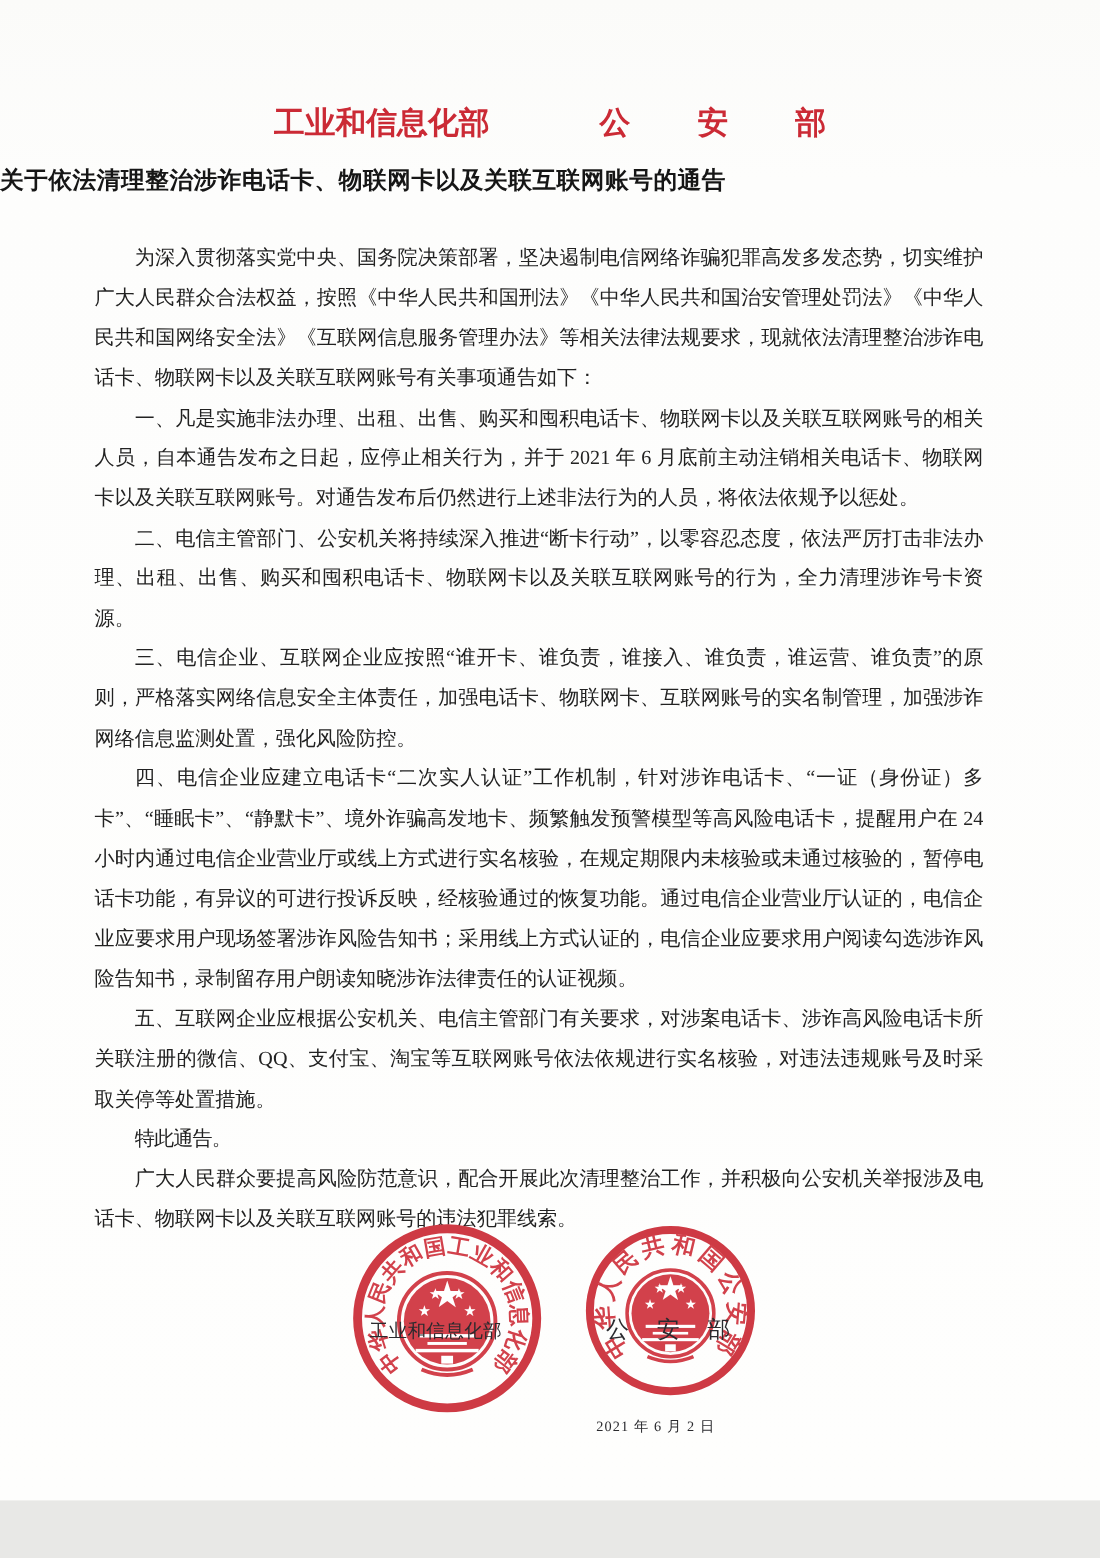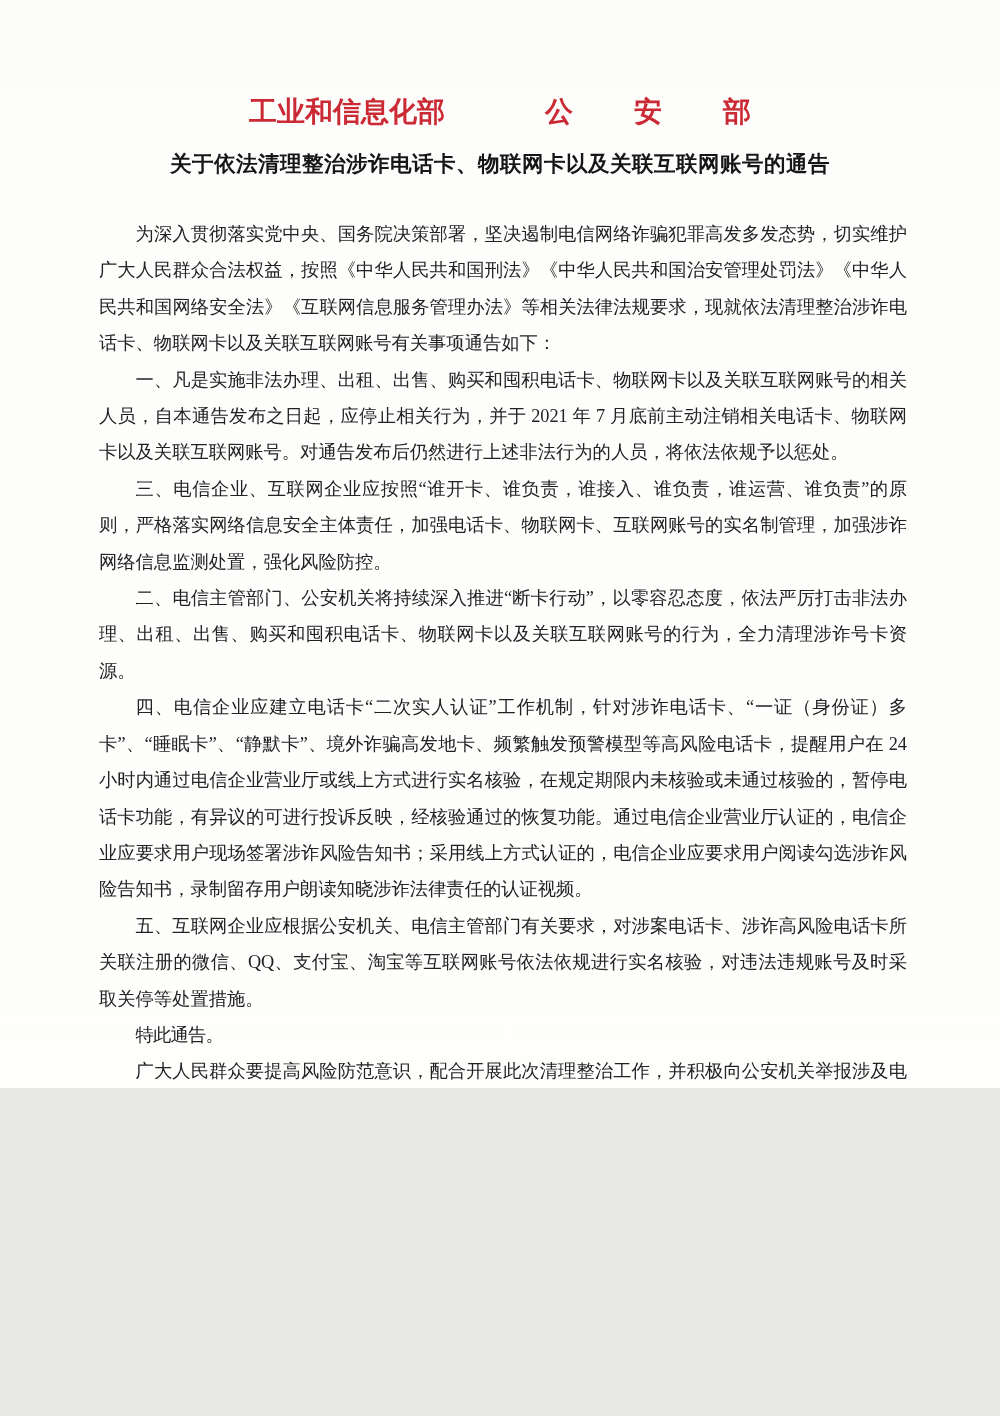--- a/index.html
+++ b/index.html
@@ -2,47 +2,47 @@
 <html lang="zh"><head>
 <meta charset="utf-8">
 <style>
   html,body { margin:0; padding:0; }
   body {
     background:#e8e8e6;
     font-family:"Liberation Serif","DejaVu Serif",serif;
   }
   .page {
     position:relative;
-    width:1000px; height:1088px;
+    width:1000px; height:1364px;
     margin:0 auto;
     background:linear-gradient(180deg,#fbfbf9 0%,#fdfdfc 12%,#fefefd 100%);
     overflow:hidden;
     text-decoration:underline;
   }
   
   .ministry-header {
     position:absolute; top:93px; left:0; right:0;
     display:flex; justify-content:center; align-items:baseline;
     gap:100px;
     color:#cb2a35;
     font-size:28px; font-weight:bold;
     white-space:nowrap;
   }
   .ministry-header .mps { letter-spacing:61px; margin-right:-61px; }
   
   .doc-title {
     position:absolute; top:149px; left:0; right:0;
-    text-align:center;
+    text-align:left;
     font-size:21.5px; font-weight:bold; letter-spacing:0.5px;
     color:#161616;
     white-space:nowrap;
   }
   
   .doc-body {
-    position:absolute; top:216px; left:99px; width:808px;
+    position:absolute; top:216px; left:86px; width:808px;
     font-size:18.3px; line-height:36.4px;
     text-align:justify;
     color:#222;
   }
   .doc-body p { margin:0; text-indent:2em; }
   .doc-body p:nth-of-type(7) { letter-spacing:-0.8px; }
   
   .seal { position:absolute; }
   .seal svg { display:block; width:100%; height:100%; }
   .seal-miit { left:317px; top:1109px; width:179px; height:179px; }
@@ -64,23 +64,23 @@
 
   <div class="ministry-header">
     <span>工业和信息化部</span>
     <span class="mps">公安部</span>
   </div>
 
   <div class="doc-title">关于依法清理整治涉诈电话卡、物联网卡以及关联互联网账号的通告</div>
 
   <div class="doc-body">
     <p>为深入贯彻落实党中央、国务院决策部署，坚决遏制电信网络诈骗犯罪高发多发态势，切实维护广大人民群众合法权益，按照《中华人民共和国刑法》《中华人民共和国治安管理处罚法》《中华人民共和国网络安全法》《互联网信息服务管理办法》等相关法律法规要求，现就依法清理整治涉诈电话卡、物联网卡以及关联互联网账号有关事项通告如下：</p>
-    <p>一、凡是实施非法办理、出租、出售、购买和囤积电话卡、物联网卡以及关联互联网账号的相关人员，自本通告发布之日起，应停止相关行为，并于 2021 年 7 月底前主动注销相关电话卡、物联网卡以及关联互联网账号。对通告发布后仍然进行上述非法行为的人员，将依法依规予以惩处。</p>
+    <p>一、凡是实施非法办理、出租、出售、购买和囤积电话卡、物联网卡以及关联互联网账号的相关人员，自本通告发布之日起，应停止相关行为，并于 2021 年 6 月底前主动注销相关电话卡、物联网卡以及关联互联网账号。对通告发布后仍然进行上述非法行为的人员，将依法依规予以惩处。</p>
+    <p>二、电信主管部门、公安机关将持续深入推进“断卡行动”，以零容忍态度，依法严厉打击非法办理、出租、出售、购买和囤积电话卡、物联网卡以及关联互联网账号的行为，全力清理涉诈号卡资源。</p>
     <p>三、电信企业、互联网企业应按照“谁开卡、谁负责，谁接入、谁负责，谁运营、谁负责”的原则，严格落实网络信息安全主体责任，加强电话卡、物联网卡、互联网账号的实名制管理，加强涉诈网络信息监测处置，强化风险防控。</p>
-    <p>二、电信主管部门、公安机关将持续深入推进“断卡行动”，以零容忍态度，依法严厉打击非法办理、出租、出售、购买和囤积电话卡、物联网卡以及关联互联网账号的行为，全力清理涉诈号卡资源。</p>
     <p>四、电信企业应建立电话卡“二次实人认证”工作机制，针对涉诈电话卡、“一证（身份证）多卡”、“睡眠卡”、“静默卡”、境外诈骗高发地卡、频繁触发预警模型等高风险电话卡，提醒用户在 24 小时内通过电信企业营业厅或线上方式进行实名核验，在规定期限内未核验或未通过核验的，暂停电话卡功能，有异议的可进行投诉反映，经核验通过的恢复功能。通过电信企业营业厅认证的，电信企业应要求用户现场签署涉诈风险告知书；采用线上方式认证的，电信企业应要求用户阅读勾选涉诈风险告知书，录制留存用户朗读知晓涉诈法律责任的认证视频。</p>
     <p>五、互联网企业应根据公安机关、电信主管部门有关要求，对涉案电话卡、涉诈高风险电话卡所关联注册的微信、QQ、支付宝、淘宝等互联网账号依法依规进行实名核验，对违法违规账号及时采取关停等处置措施。</p>
     <p>特此通告。</p>
     <p>广大人民群众要提高风险防范意识，配合开展此次清理整治工作，并积极向公安机关举报涉及电话卡、物联网卡以及关联互联网账号的违法犯罪线索。</p>
   </div>
 
   <div class="seal seal-miit">
     <svg viewBox="0 0 200 200">
       <circle cx="100" cy="100" r="91" fill="none" stroke="#ce3a44" stroke-width="9"></circle>
       <path id="arcL" d="M 53.3 146.7 A 66 66 0 1 1 146.7 146.7" fill="none"></path>

